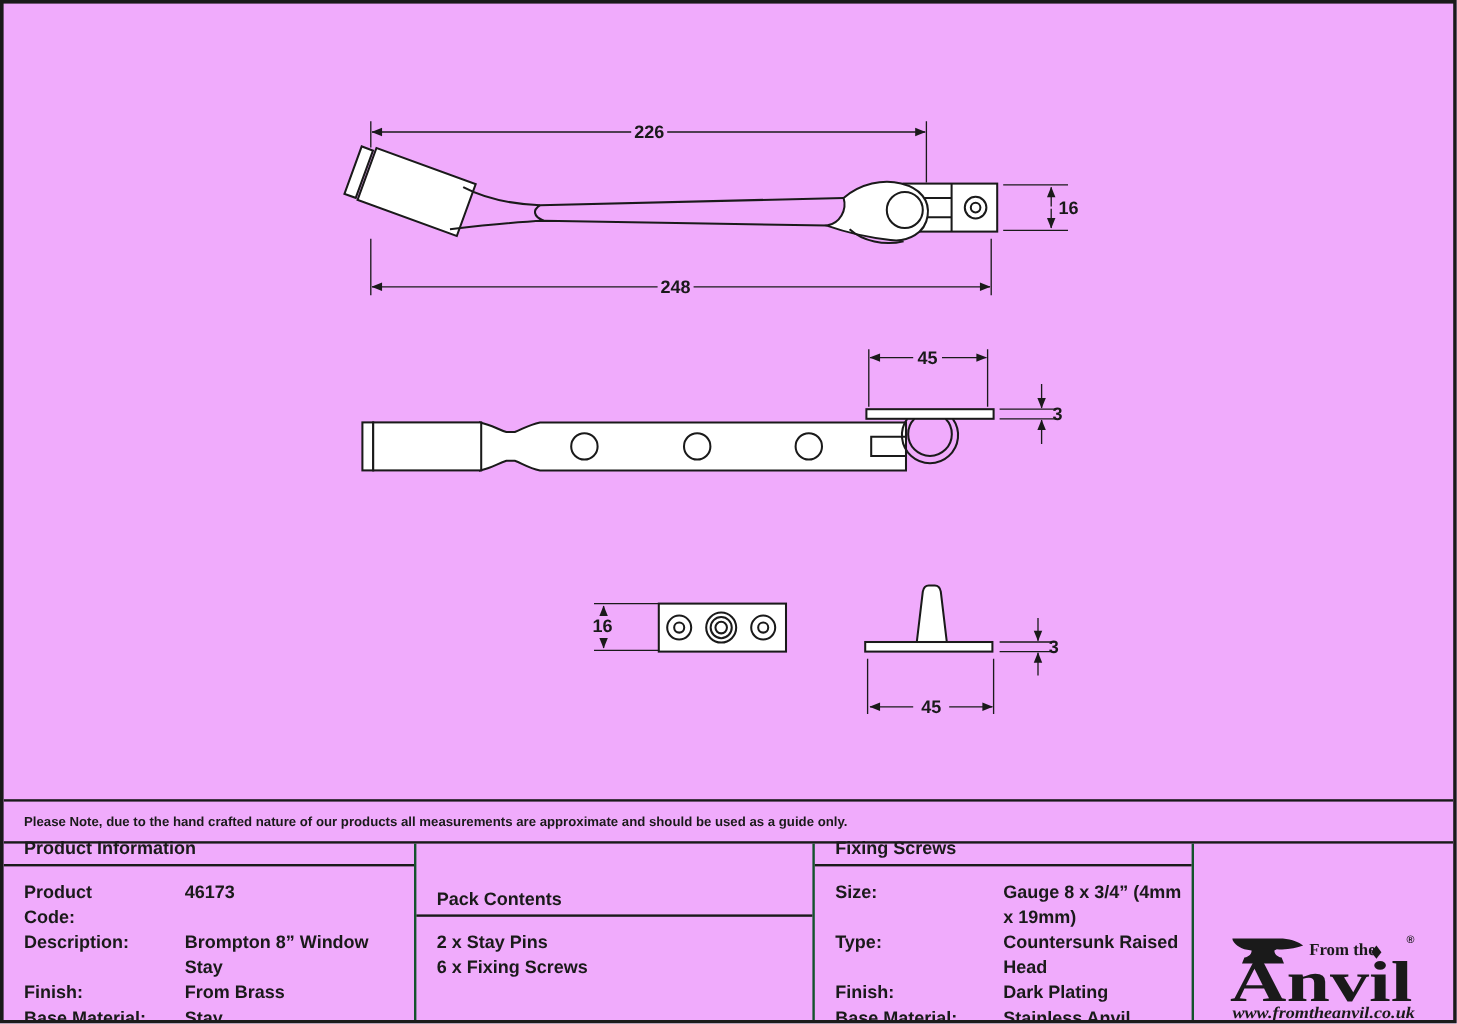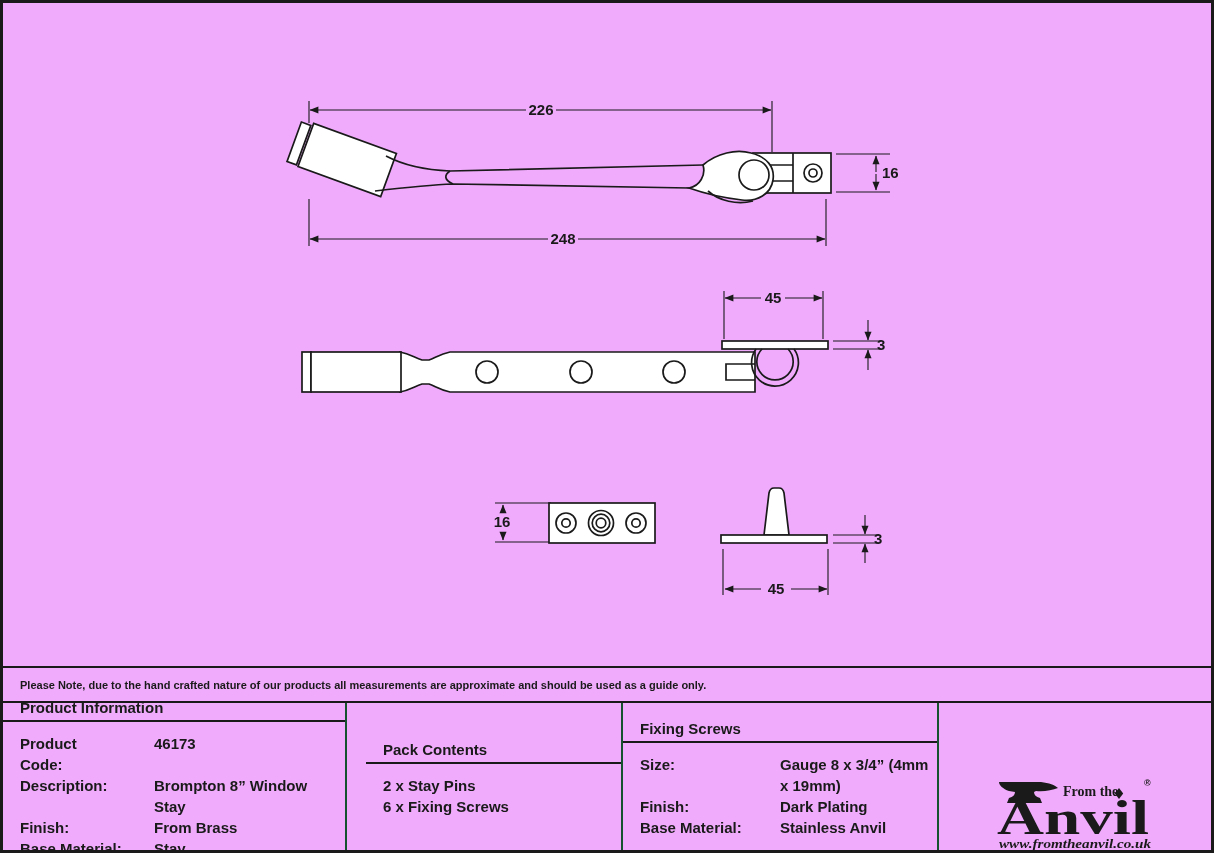--- a/index.html
+++ b/index.html
@@ -15,21 +15,21 @@
   .note-row {
     flex:none; height:35px; box-sizing:border-box;
     border-top:2px solid #1a1a1a;
     display:flex; align-items:center; padding-left:17px;
     font-size:11px;
   }
 
   .info-table { flex:1; display:flex; border-top:2px solid #1a1a1a; min-height:0; }
   .col { box-sizing:border-box; border-right:2px solid #14532d; display:flex; flex-direction:column;justify-content:center; }
   .col-product { width:344px; }
-  .col-pack    { width:276px;padding-left:19px; }
+  .col-pack    { width:332px; }
   .col-screws  { width:316px; }
   .col-brand   { flex:1; border-right:none; align-items:center; justify-content:flex-end; }
   .col-header {
     flex:none; height:28px; box-sizing:border-box;
     border-bottom:2px solid #1a1a1a;
     display:flex; align-items:center; padding-left:17px; font-size:15px;
   }
   .col-body { padding:11px 6px 0 17px; font-size:15px; }
   .kv { display:flex; line-height:21px;gap:32px; }
   .kv .k { flex:none; width:102px; }
@@ -190,20 +190,24 @@
     </div>
 
     <div class="col col-screws">
       <div class="col-header">Fixing Screws</div>
       <div class="col-body">
         <div class="kv">
           <span class="k">Size:</span>
           <span class="v">Gauge 8 x 3/4” (4mm x 19mm)</span>
         </div>
         <div class="kv">
+          <span class="k">Type:</span>
+          <span class="v">Countersunk Raised Head</span>
+        </div>
+        <div class="kv">
           <span class="k">Finish:</span>
           <span class="v">Dark Plating</span>
         </div>
         <div class="kv">
           <span class="k">Base Material:</span>
           <span class="v">Stainless Anvil</span>
         </div>
       </div>
     </div>
 

